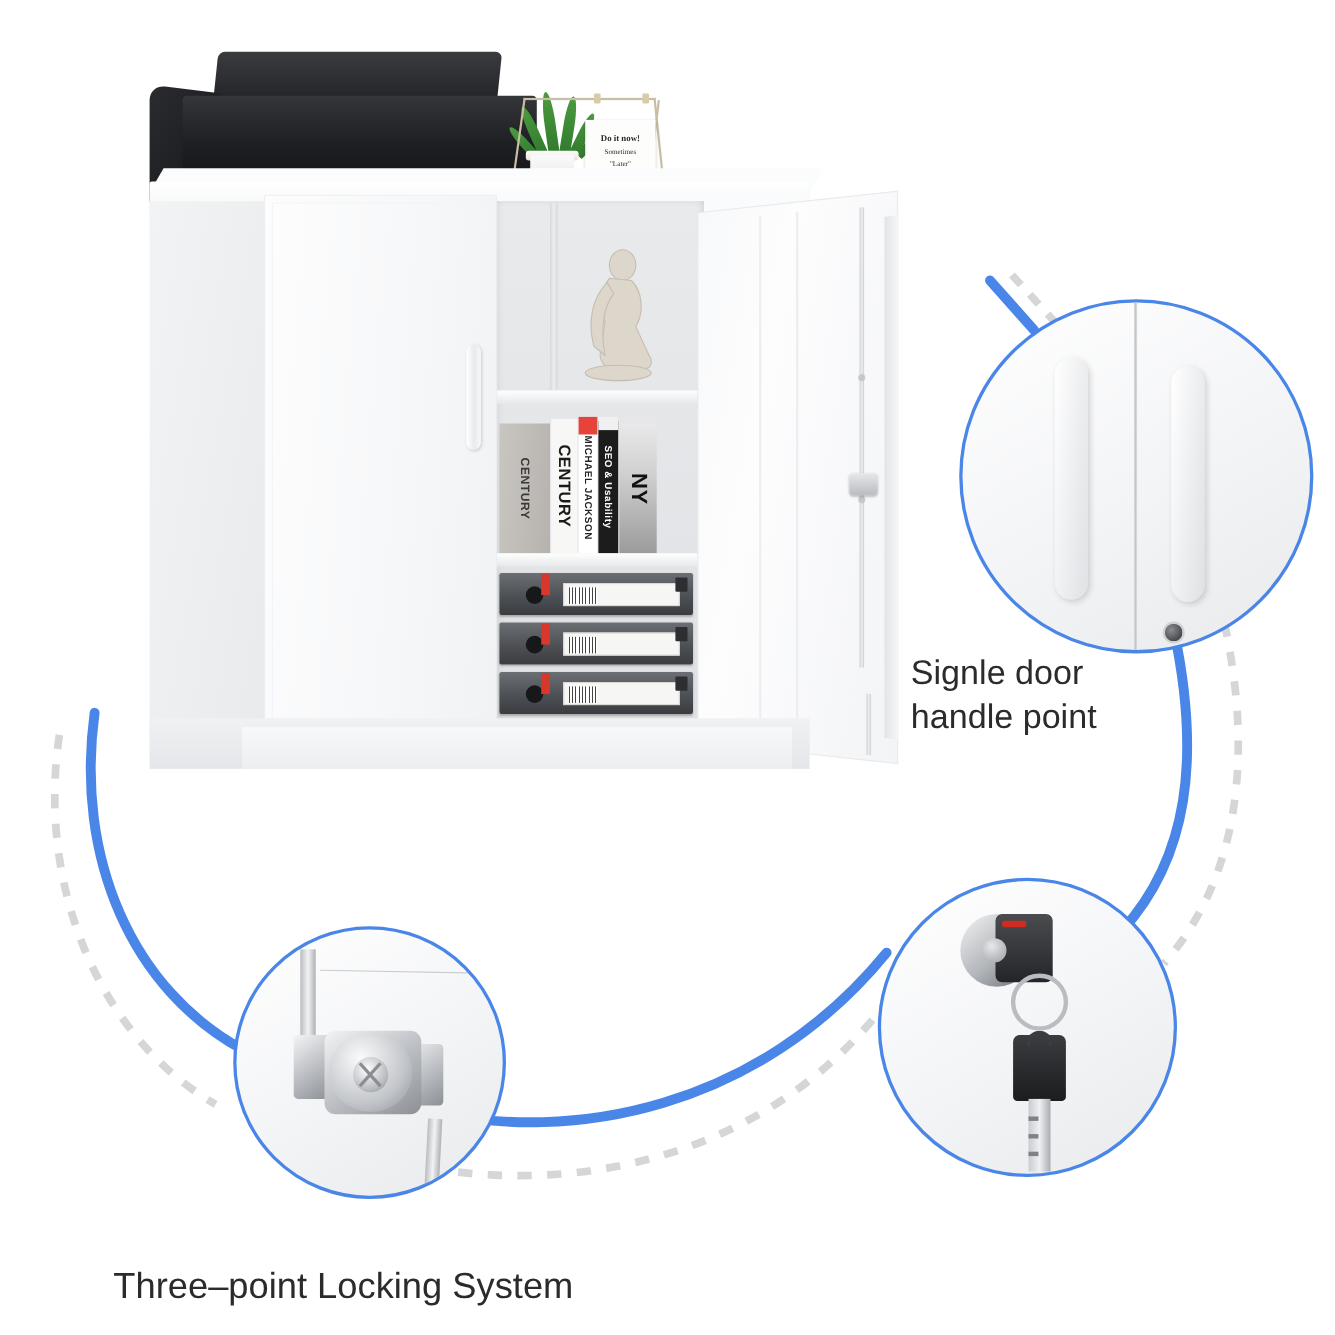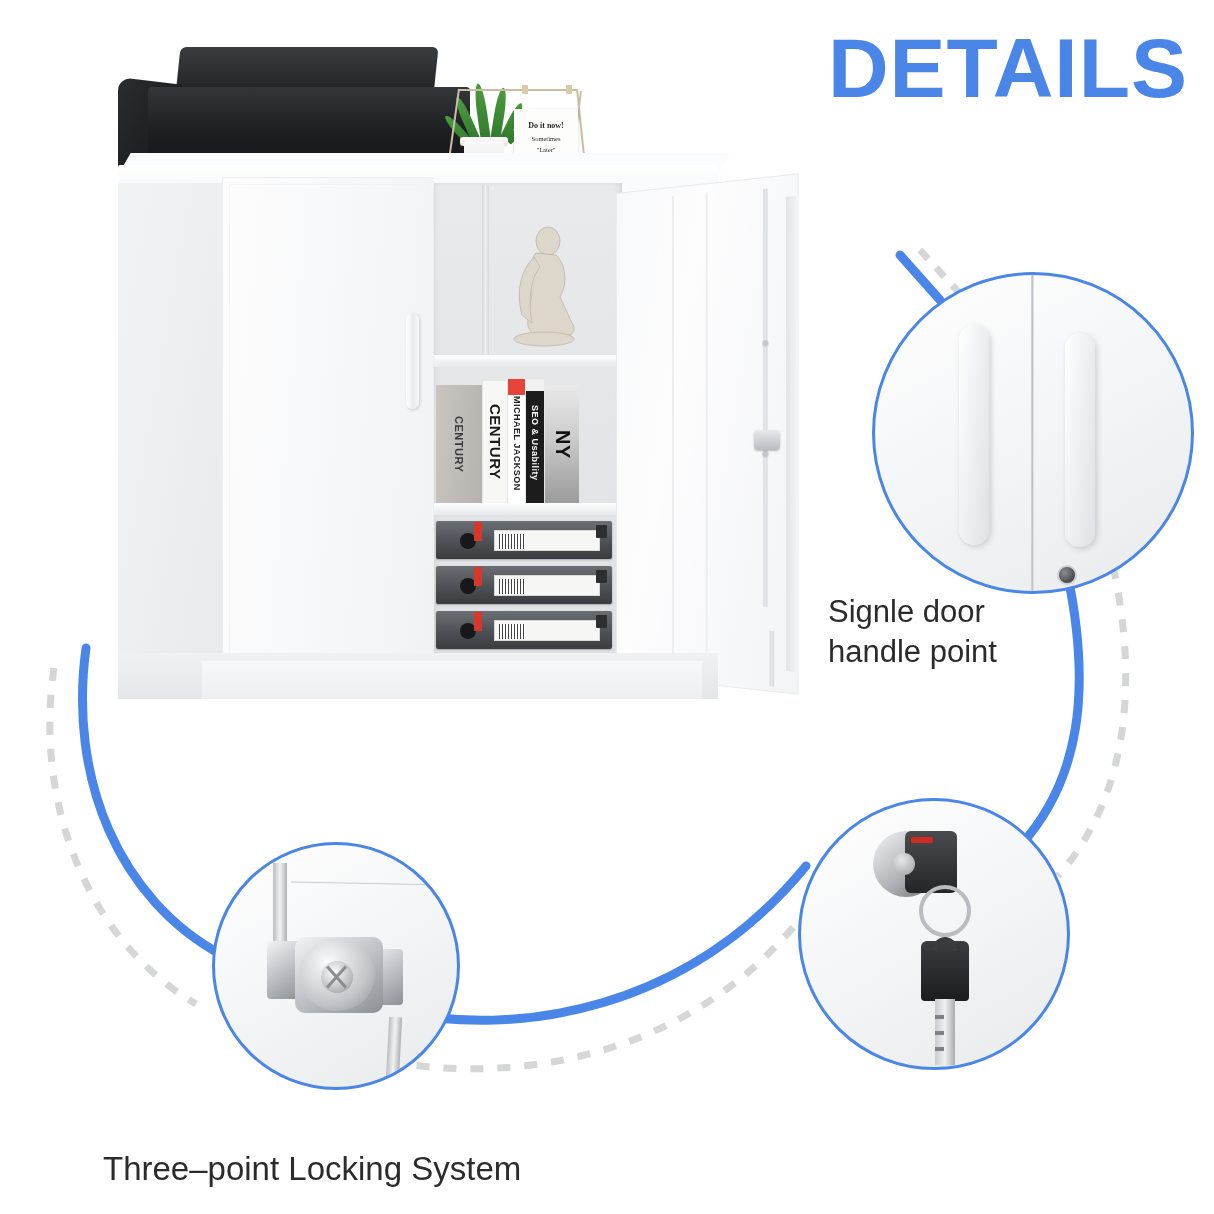--- a/index.html
+++ b/index.html
@@ -32,21 +32,21 @@
     font-size: 31px;
     line-height: 1.28;
     font-weight: 400;
     white-space: pre-line;
   }
   #cap-handle { left: 828px; top: 592px; }
   #cap-keys   { left: 764px; top: 1094px; font-size: 33px; }
   #cap-lock   { left: 103px; top: 1148px; font-size: 33px; }
 
   
-  #product { position:absolute; left:110px; top:25px; width:720px; height:690px; }
+  #product { position:absolute; left:128px; top:25px; width:720px; height:690px; }
 
   
   .cab-top      { position:absolute; left:8px;  top:140px; width:600px; height:32px;
                   background:linear-gradient(180deg,#ffffff 0%,#f4f5f7 100%);
                   border-radius:2px; box-shadow:0 1px 0 #e3e5e8; }
   .cab-topface  { position:absolute; left:8px; top:128px; width:600px; height:22px;
                   background:#fbfcfd; transform: skewX(-30deg); transform-origin: left bottom; }
   .cab-left-side{ position:absolute; left:8px;  top:158px; width:108px; height:498px;
                   background:linear-gradient(100deg,#f2f3f5 0%,#e9eaec 100%); }
   .cab-front    { position:absolute; left:112px; top:152px; width:496px; height:512px;
@@ -219,21 +219,20 @@
                 background:radial-gradient(circle at 38% 32%,#fbfbfc,#c3c6ca 60%,#8d9094); }
   .mech-screw { position:absolute; border-radius:50%;
                 background:radial-gradient(circle at 40% 35%,#fdfdfd,#b8bbbf 65%,#84878b); }
   .mech-edge  { position:absolute; border-top:1px solid #c9ccd0; }
 </style>
 </head>
 <body>
 
 <div id="stage">
 
-  <div id="details-title">DETAILS</div>
 
   <div id="product">
 
     <div>
       <div class="printer-lid"></div>
       <div class="printer-side"></div>
       <div class="printer-body">
         <div class="printer-btns">
             <i></i>
             <i></i>

